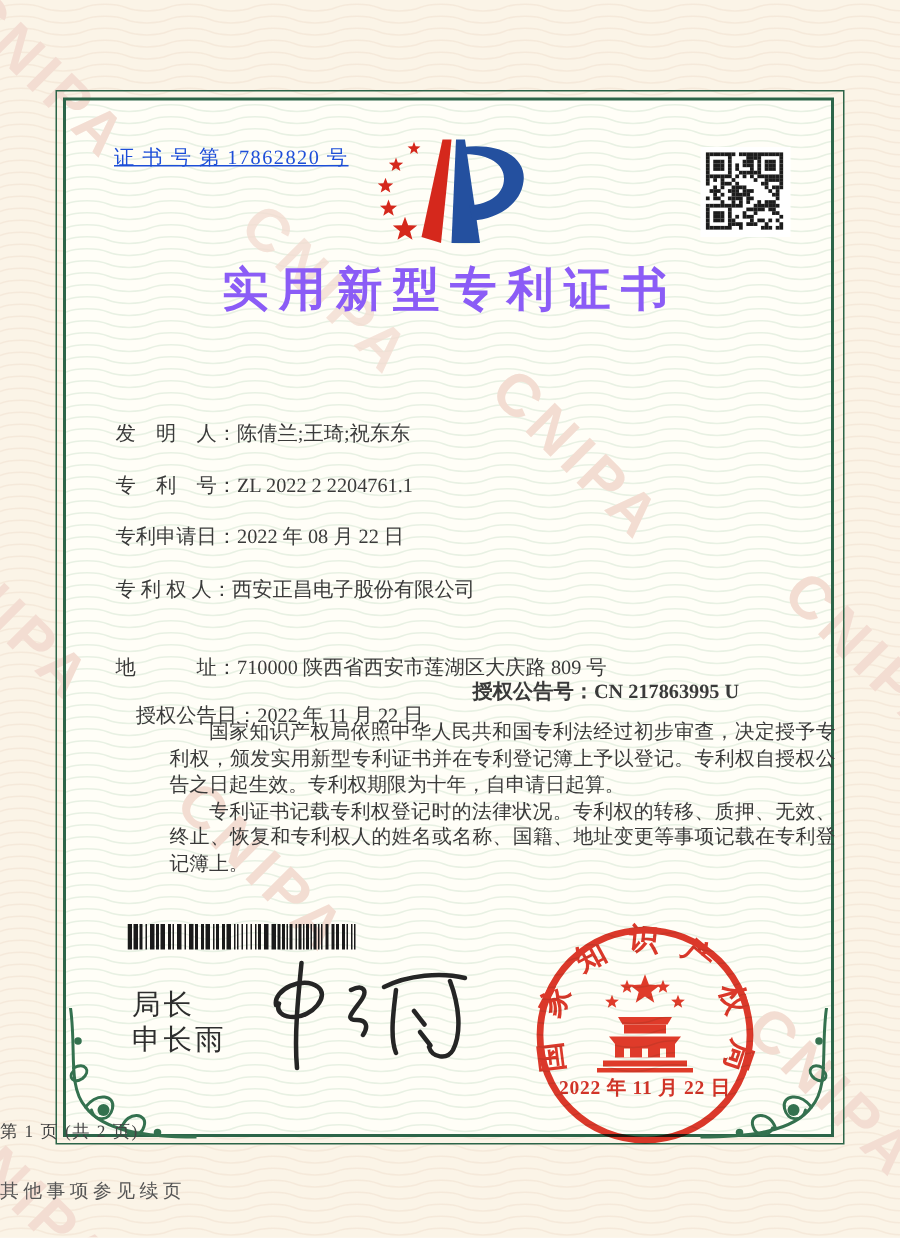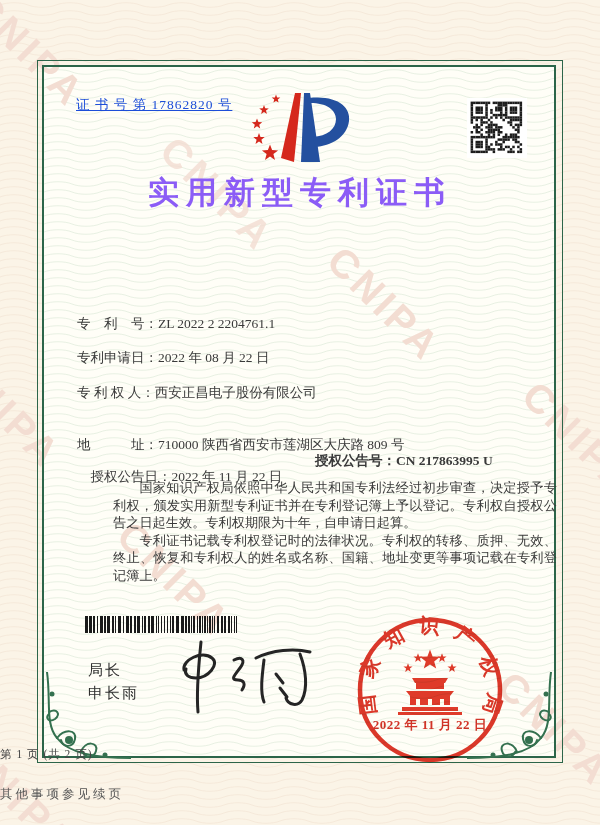--- a/index.html
+++ b/index.html
@@ -27,21 +27,21 @@
   .title{left:0;top:172px;width:100%;text-align:center;font-size:31px;font-weight:bold;
          letter-spacing:7px;color:#8b5cf6;margin:0;z-index:4;}
   .field{left:77px;font-size:13.5px;color:#3a3a3a;z-index:4;white-space:pre;}
   .f1{top:240px}.f2{top:280px}.f3{top:315px}.f4{top:349px}.f5{top:384px}.f6{top:436px}
   .f7{top:452px;width:460px;}
   .grant-no{position:absolute;left:238px;top:0;white-space:pre;font-weight:bold;}
   .paras{left:77px;top:479px;width:444px;font-size:13.2px;line-height:17.6px;
          text-align:justify;color:#3a3a3a;z-index:4;margin-left:36px;}
   .paras p{margin:0;text-indent:2em;}
   #barcode{left:85px;top:616px;width:156px;height:18px;z-index:4;}
-  .director{left:88px;top:659px;font-size:15px;line-height:23px;letter-spacing:2px;
+  .director{left:88px;top:659px;font-size:19px;line-height:23px;letter-spacing:2px;
             color:#2e2e2e;z-index:4;}
   .signature{left:158px;top:636px;width:168px;height:82px;z-index:4;}
   .seal{left:348px;top:608px;width:164px;height:164px;z-index:5;mix-blend-mode:multiply;opacity:.93;}
   .page-no{left:0;top:747px;width:100%;font-size:11.5px;letter-spacing:1px;
            color:#444;z-index:4;}
   .footer-note{left:0;top:786px;width:100%;font-size:12.5px;
                letter-spacing:3px;color:#555;z-index:2;}
 </style>
 </head>
 <body>
@@ -339,20 +339,21 @@
       <rect x="25.65" y="52.60" width="2.5" height="2.5" fill="#1c1c1c"></rect>
       <rect x="40.35" y="52.60" width="2.5" height="2.5" fill="#1c1c1c"></rect>
       <rect x="42.80" y="52.60" width="2.5" height="2.5" fill="#1c1c1c"></rect>
       <rect x="45.25" y="52.60" width="2.5" height="2.5" fill="#1c1c1c"></rect>
       <rect x="50.15" y="52.60" width="2.5" height="2.5" fill="#1c1c1c"></rect>
       <rect x="52.60" y="52.60" width="2.5" height="2.5" fill="#1c1c1c"></rect>
     </svg>
 
   <h1 class="abs title">实用新型专利证书</h1>
 
+  <div class="abs field f2"><span>发　明　人：</span><span>陈倩兰;王琦;祝东东</span></div>
   <div class="abs field f3"><span>专　利　号：</span><span>ZL 2022 2 2204761.1</span></div>
   <div class="abs field f4"><span>专利申请日：</span><span>2022 年 08 月 22 日</span></div>
   <div class="abs field f5"><span>专 利 权 人：</span><span>西安正昌电子股份有限公司</span></div>
   <div class="abs field f6"><span>地　　　址：</span><span>710000 陕西省西安市莲湖区大庆路 809 号</span></div>
   <div class="abs field f7">
     <span>授权公告日：</span><span>2022 年 11 月 22 日</span>
     <span class="grant-no"><span>授权公告号：</span><span>CN 217863995 U</span></span>
   </div>
 
   <div class="abs paras">

